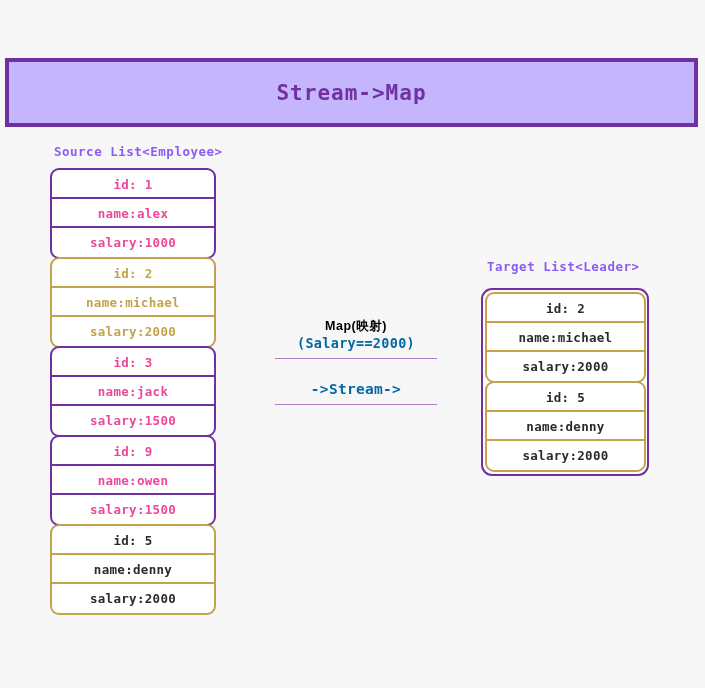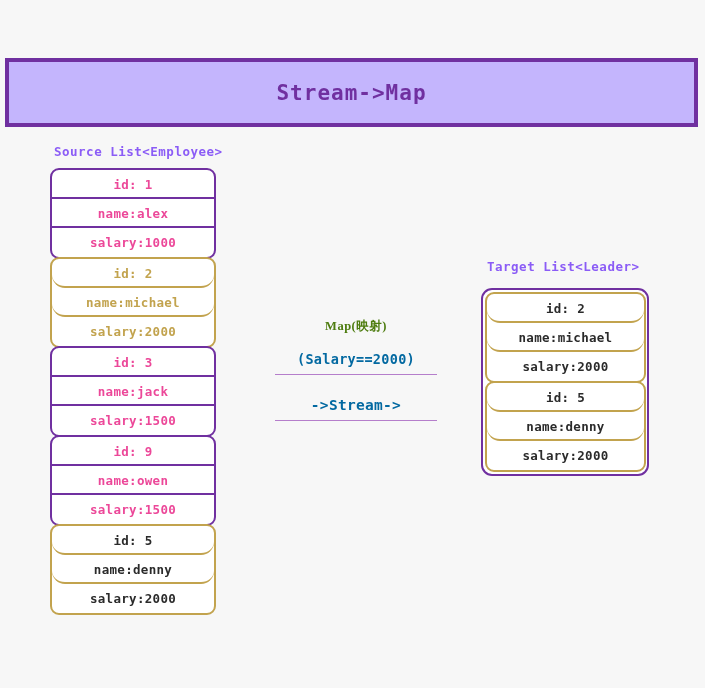--- a/index.html
+++ b/index.html
@@ -80,21 +80,20 @@
   }
   .record-card.purple .row:last-child { border-bottom: none; }
 
   
   .record-card.gold {
     border: 2.5px solid #c2a34e;
   }
   .record-card.gold .row {
     border-bottom: 2px solid #c2a34e;
     color: #2b2b2b;
-    border-radius: 13px;
   }
   .record-card.gold .row:last-child { border-bottom: none; }
 
   
   .record-card.gold.gold-text .row { color: #c2a34e; }
 
   
   #source-list {
     position: absolute;
     left: 50px;
@@ -121,26 +120,25 @@
 
   
   #map-operation {
     position: absolute;
     left: 275px;
     top: 318px;
     width: 162px;
     text-align: center;
   }
   #map-operation .op-label {
-    font-family: Liberation Serif, serif;
+    font-family: Liberation Sans, sans-serif;
     font-size: 12.5px;
     font-weight: bold;
-    color: #4d7c0f;
+    color: #000000;
     letter-spacing: 0.5px;
-    margin-bottom: 16px;
     white-space: nowrap;
   }
   #map-operation .op-condition,
   #map-operation .op-stream {
     font-family: "DejaVu Sans Mono", "Liberation Mono", monospace;
     font-size: 13.5px;
     font-weight: bold;
     color: #0369a1;
     letter-spacing: 0.3px;
     padding-bottom: 7px;

